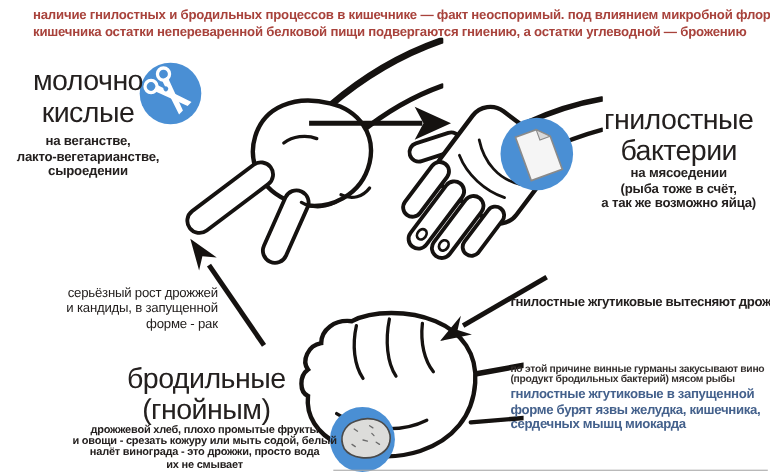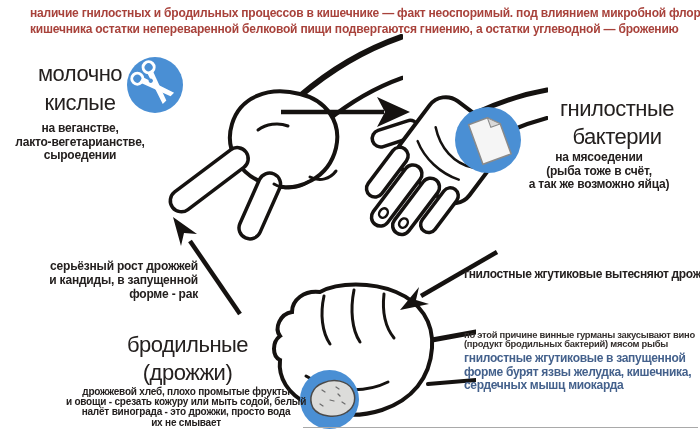--- a/index.html
+++ b/index.html
@@ -5,32 +5,32 @@
   html,body{margin:0;padding:0;background:#fff;}
   #stage{position:relative;width:700px;height:429px;background:var(--page-bg,#fff);overflow:hidden;
          font-family:"Liberation Sans",sans-serif;color:var(--body-text,#24201f);}
   .abs{position:absolute;}
   .pre{white-space:pre;}
   .ctr{text-align:center;}
   svg{display:block;}
   
   #header-text{left:30px;top:6px;width:640px;font-size:12px;line-height:15.5px;font-weight:600;
                letter-spacing:-0.2px;color:var(--header-text,#a8423b);z-index:5;}
-  .big-title{font-size:22px;line-height:27.5px;font-weight:400;letter-spacing:-0.5px;z-index:5;}
+  .big-title{font-size:26px;line-height:27.5px;font-weight:400;letter-spacing:-0.5px;z-index:5;}
   .sub{font-size:12px;line-height:13.5px;font-weight:600;letter-spacing:-0.2px;z-index:5;}
   #lactic-title{left:0;top:59px;width:160px;line-height:29px;}
   #lactic-sub{left:0;top:122px;width:160px;}
   #wwii-note{left:240px;top:55px;width:230px;font-size:8.6px;line-height:9.4px;font-weight:700;
              letter-spacing:-0.1px;z-index:5;}
   #displacement-label{left:267px;top:83px;width:170px;font-size:13px;line-height:14.5px;font-weight:700;
                       letter-spacing:-0.2px;z-index:5;}
   #putrefactive-title{left:537px;top:95px;width:160px;}
-  #putrefactive-sub{left:517px;top:151px;width:164px;}
+  #putrefactive-sub{left:535px;top:151px;width:164px;}
   #yeast-growth-label{left:36px;top:259px;width:162px;text-align:right;font-size:12px;line-height:14px;
-                      font-weight:700;letter-spacing:-0.2px;z-index:5;}
+                      font-weight:400;letter-spacing:-0.2px;z-index:5;}
   #fermentative-title{left:95px;top:331px;width:185px;}
   #fermentative-sub{left:62px;top:387px;width:248px;font-size:10px;line-height:10.2px;font-weight:600;
                     letter-spacing:-0.2px;z-index:5;}
   .rc{left:464px;width:236px;z-index:5;}
   #flagellate-header{top:267px;font-size:12px;font-weight:700;letter-spacing:-0.35px;}
   #flagellate-body{top:287px;font-size:9.4px;line-height:8.7px;font-weight:700;letter-spacing:-0.25px;color:#35302e;}
   #flagellate-body2{top:331px;font-size:9.4px;line-height:8.7px;font-weight:700;letter-spacing:-0.25px;color:#35302e;}
   #flagellate-conclusion{top:352px;font-size:12px;line-height:13.5px;font-weight:700;letter-spacing:-0.3px;
                          color:var(--highlight-text,#44618c);}
   
@@ -173,21 +173,21 @@
 бактерии</div>
 
   <div id="lactic-sub" class="abs pre ctr sub">на веганстве,
 лакто-вегетарианстве,
 сыроедении</div>
   <div id="putrefactive-sub" class="abs pre ctr sub">на мясоедении
 (рыба тоже в счёт,
 а так же возможно яйца)</div>
 
   <div id="fermentative-title" class="abs pre ctr big-title">бродильные
-(дрожжи)</div>
+(гнойным)</div>
   <div id="fermentative-sub" class="abs pre ctr">дрожжевой хлеб, плохо промытые фрукты
 и овощи - срезать кожуру или мыть содой, белый
 налёт винограда - это дрожжи, просто вода
 их не смывает</div>
 
 
   <div id="yeast-growth-label" class="abs pre">серьёзный рост дрожжей
 и кандиды, в запущенной
 форме - рак</div>
 

